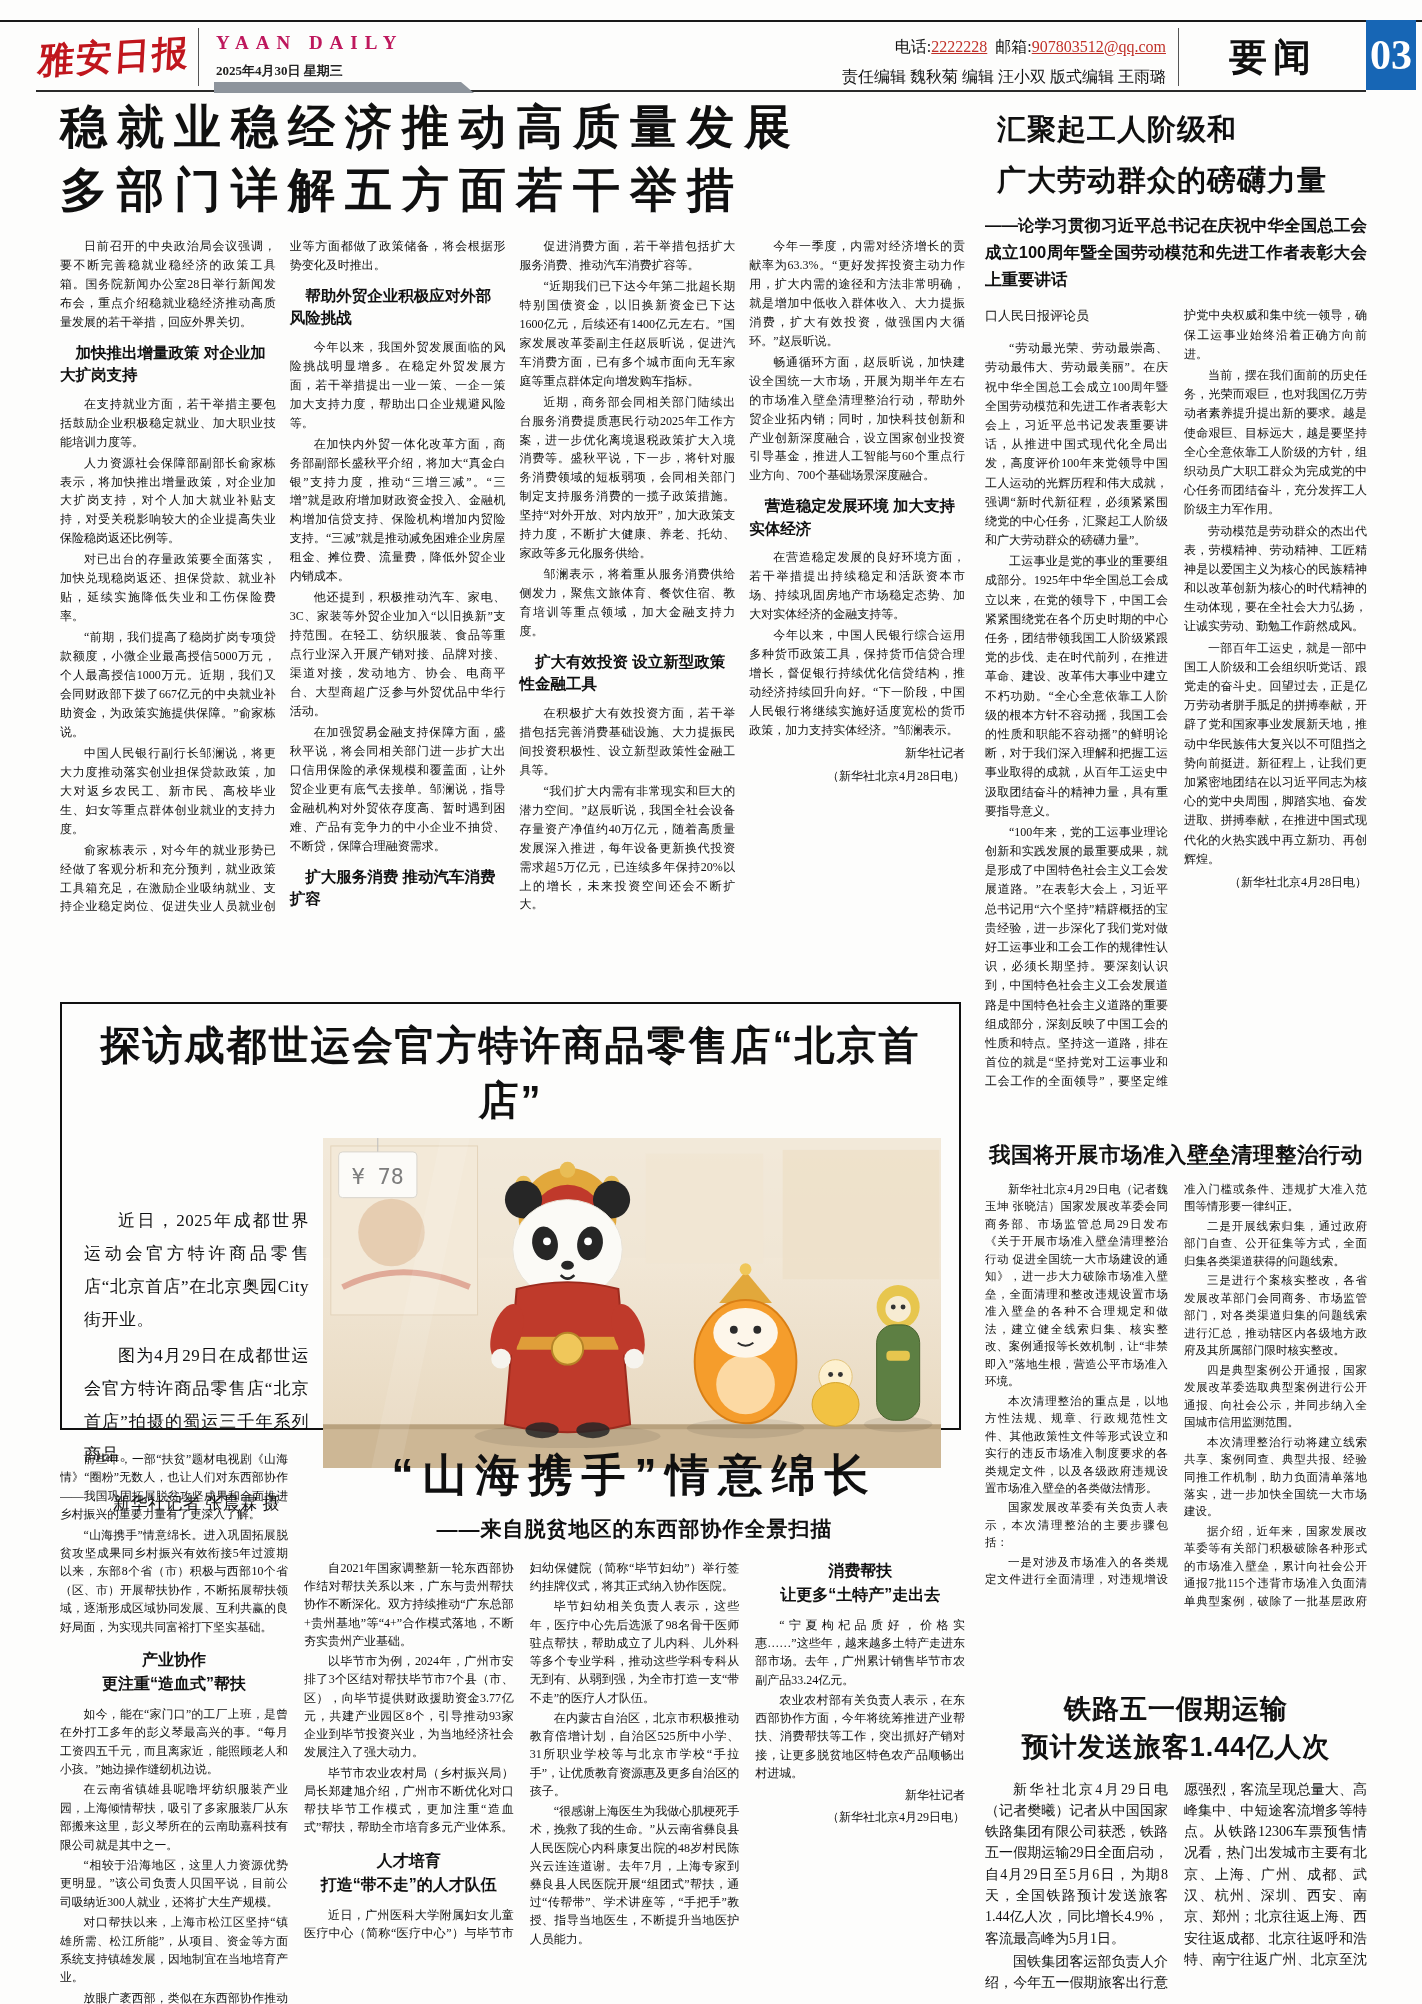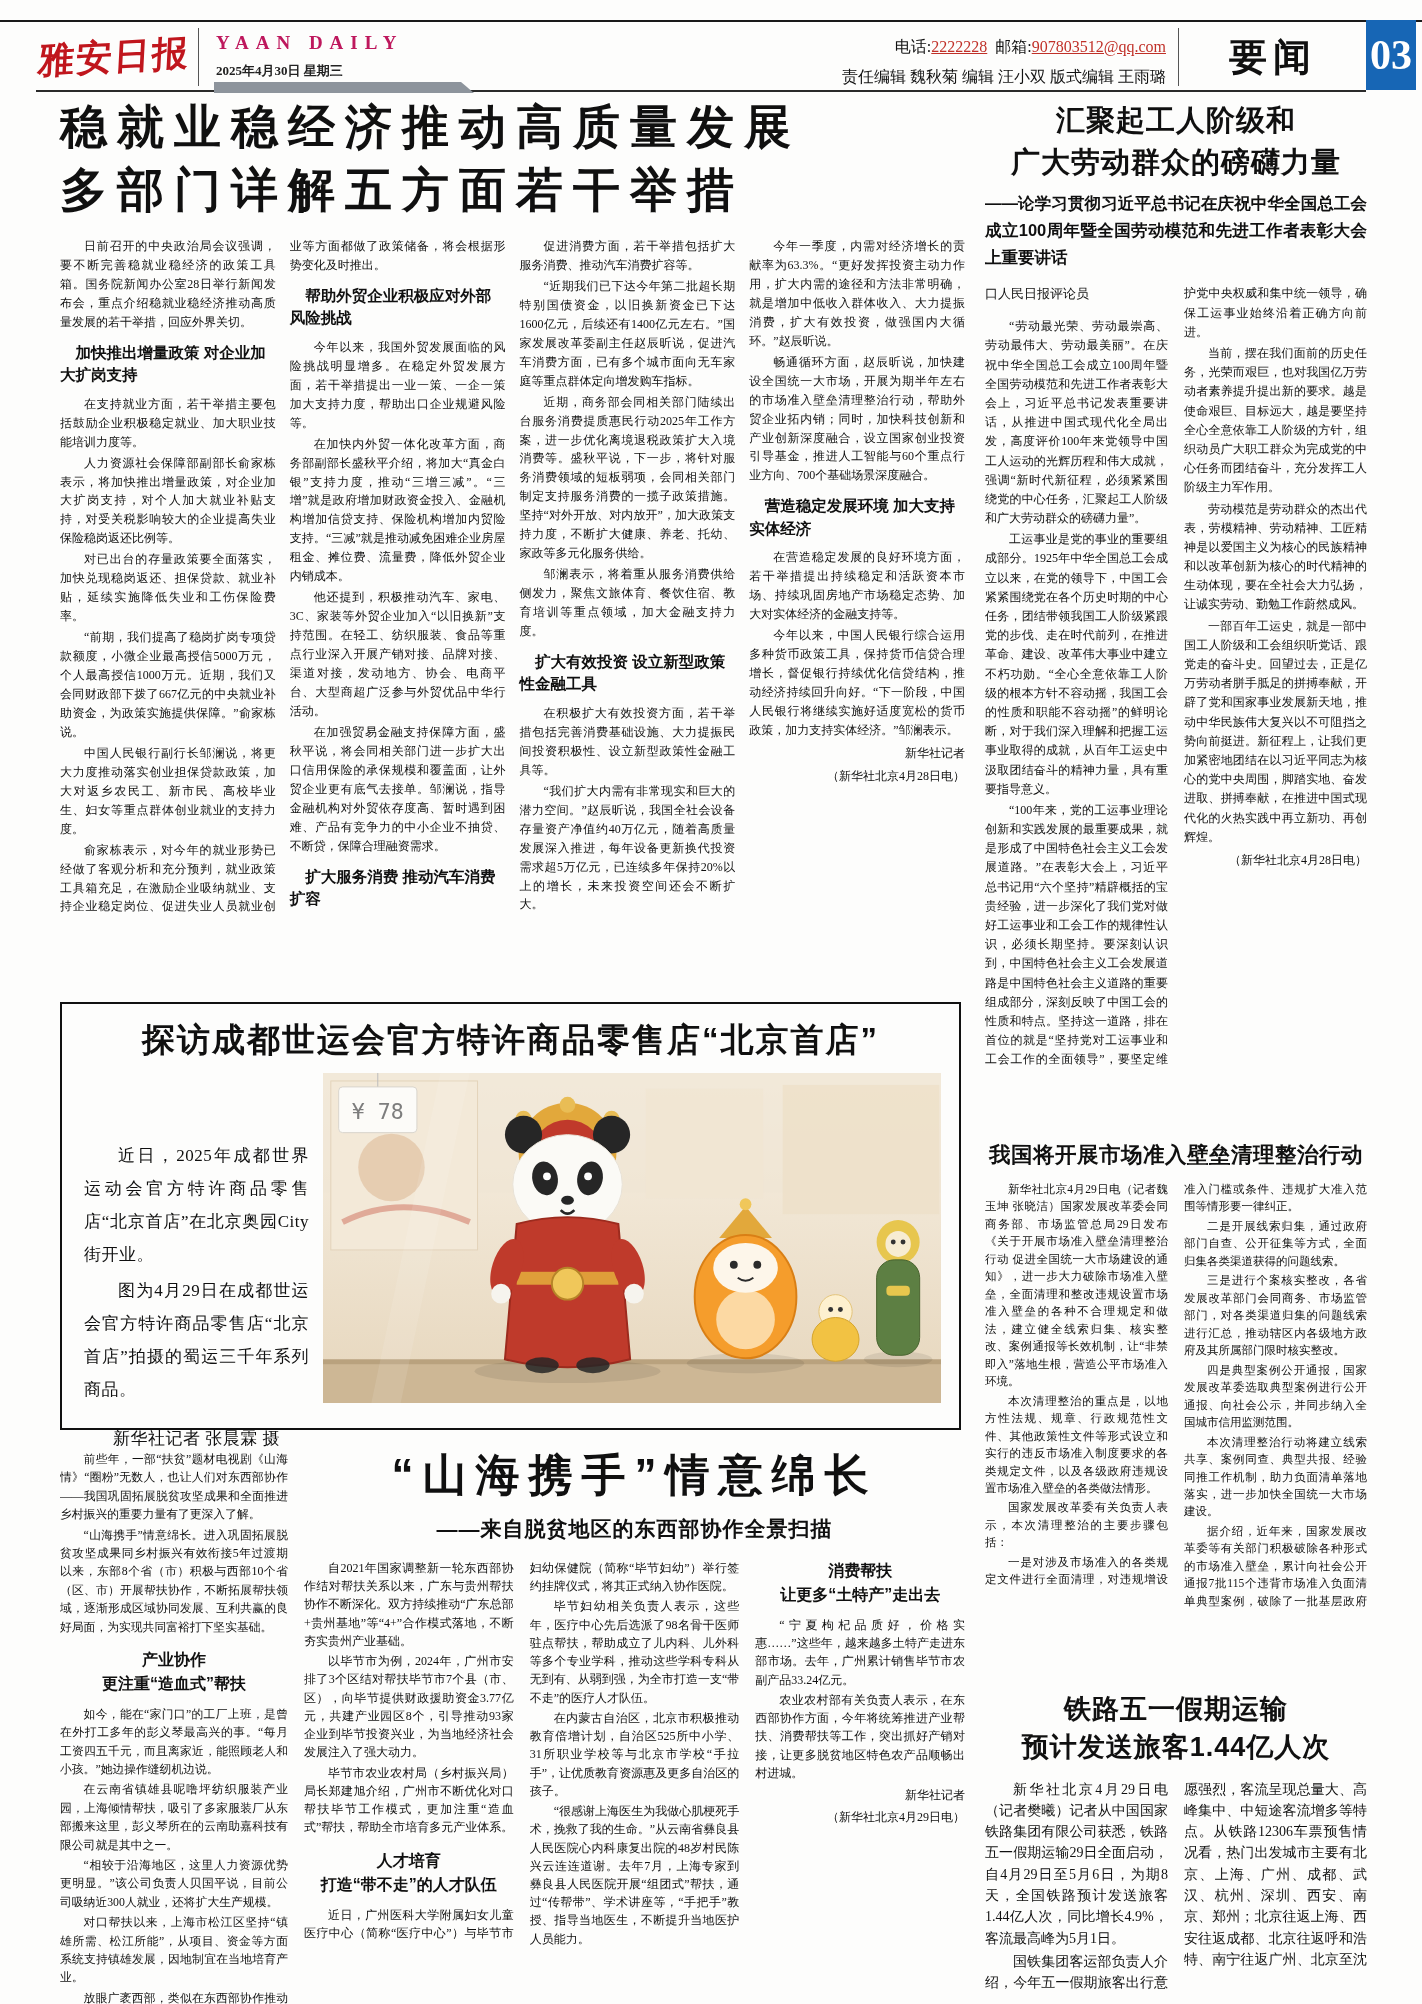--- a/index.html
+++ b/index.html
@@ -34,26 +34,26 @@
   .blk-hc{font-family:"Liberation Sans",sans-serif;font-weight:bold;font-size:16px;line-height:1.5;
     text-align:center;white-space:pre-line;margin:12px 0 9px;text-indent:0;}
   .blk-byline{text-indent:0;margin:0 0 12px;font-size:13px;}
   .blk-sig{text-align:right;text-indent:0;margin-top:4px;}
   .cols{column-fill:auto;}
   
   .main-article{left:60px;top:96px;width:905px;}
   .main-body{margin-top:16px;height:700px;column-count:4;column-gap:14px;font-size:12px;line-height:1.58;overflow:hidden;}
   
   .commentary{left:985px;top:98px;width:382px;}
-  .commentary h2{margin:3px;text-align:center;font-family:"Liberation Sans",sans-serif;font-size:29px;line-height:1.35;letter-spacing:1px;}
+  .commentary h2{margin:12px;font-family:"Liberation Sans",sans-serif;font-size:29px;line-height:1.35;letter-spacing:1px;}
   .commentary .subtitle{margin-top:8px;font-family:"Liberation Sans",sans-serif;font-weight:bold;font-size:16.5px;line-height:1.62;text-align:justify;}
   .commentary-body{margin-top:14px;height:795px;column-count:2;column-gap:16px;font-size:12px;line-height:1.6;overflow:hidden;}
   
   .photo-box{left:60px;top:1002px;width:901px;height:428px;border:2px solid #111;box-sizing:border-box;padding:8px 18px;}
-  .photo-title{text-align:center;font-family:"Liberation Sans",sans-serif;font-weight:bold;font-size:33px;letter-spacing:2px;margin-top:6px;}
+  .photo-title{text-align:center;font-family:"Liberation Sans",sans-serif;font-weight:bold;font-size:40px;letter-spacing:2px;margin-top:6px;}
   .photo-row{display:flex;margin-top:10px;}
   .photo-caption{width:228px;padding:66px 14px 0 4px;font-size:17px;line-height:1.95;letter-spacing:0.5px;}
   .photo-caption .blk-sig{margin-top:16px;text-align:center;}
   .photo-frame{width:626px;height:330px;overflow:hidden;background:#efe6d6;}
   
   .coop{left:60px;top:1446px;width:905px;height:558px;}
   .coop-col1{position:absolute;left:0;top:4px;width:228px;height:554px;font-size:11.8px;line-height:1.56;overflow:hidden;}
   .coop-right{position:absolute;left:244px;top:0;width:661px;height:558px;}
   .coop-title{text-align:center;font-family:"Liberation Sans",sans-serif;font-weight:bold;font-size:44px;letter-spacing:9px;}
   .coop-sub{text-align:center;font-family:"Liberation Sans",sans-serif;font-weight:bold;font-size:21px;margin-top:10px;letter-spacing:1px;}

